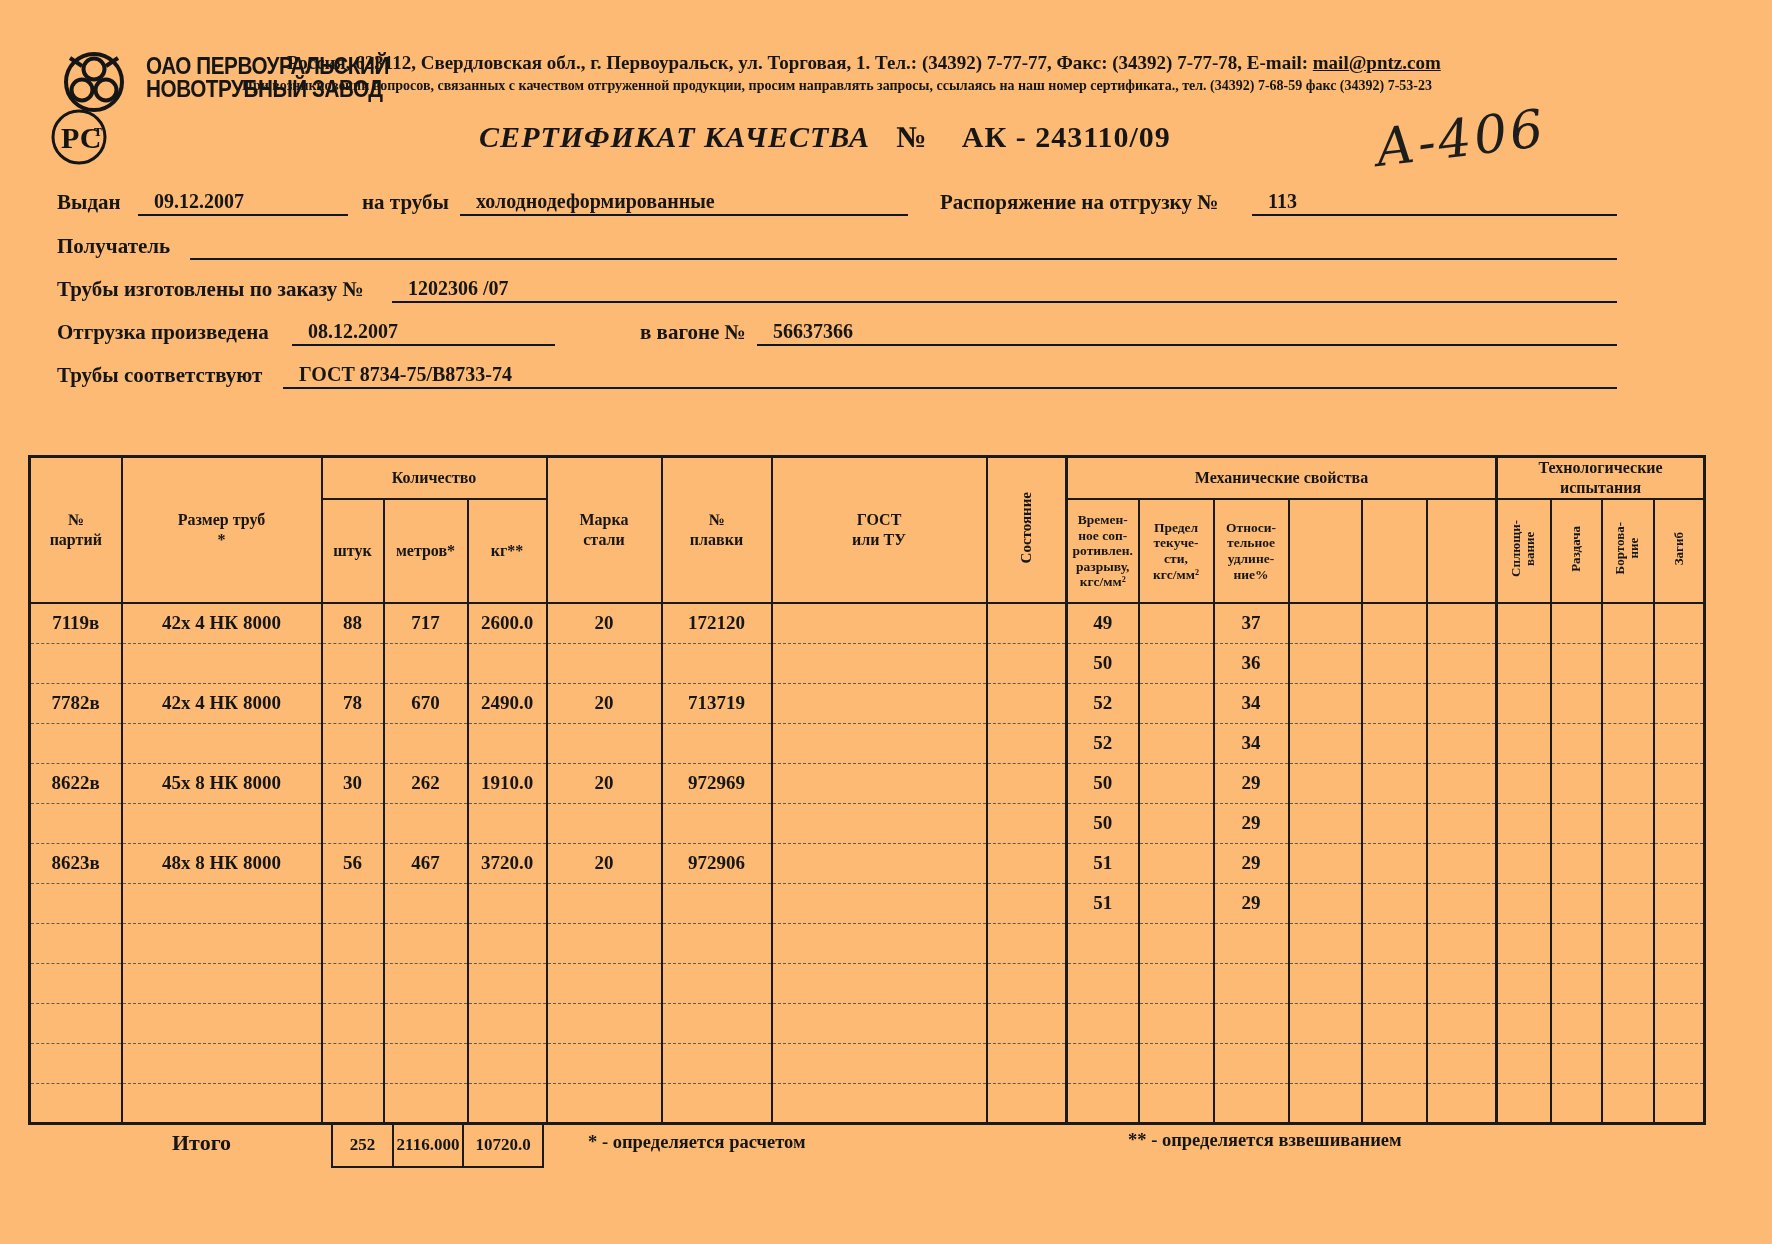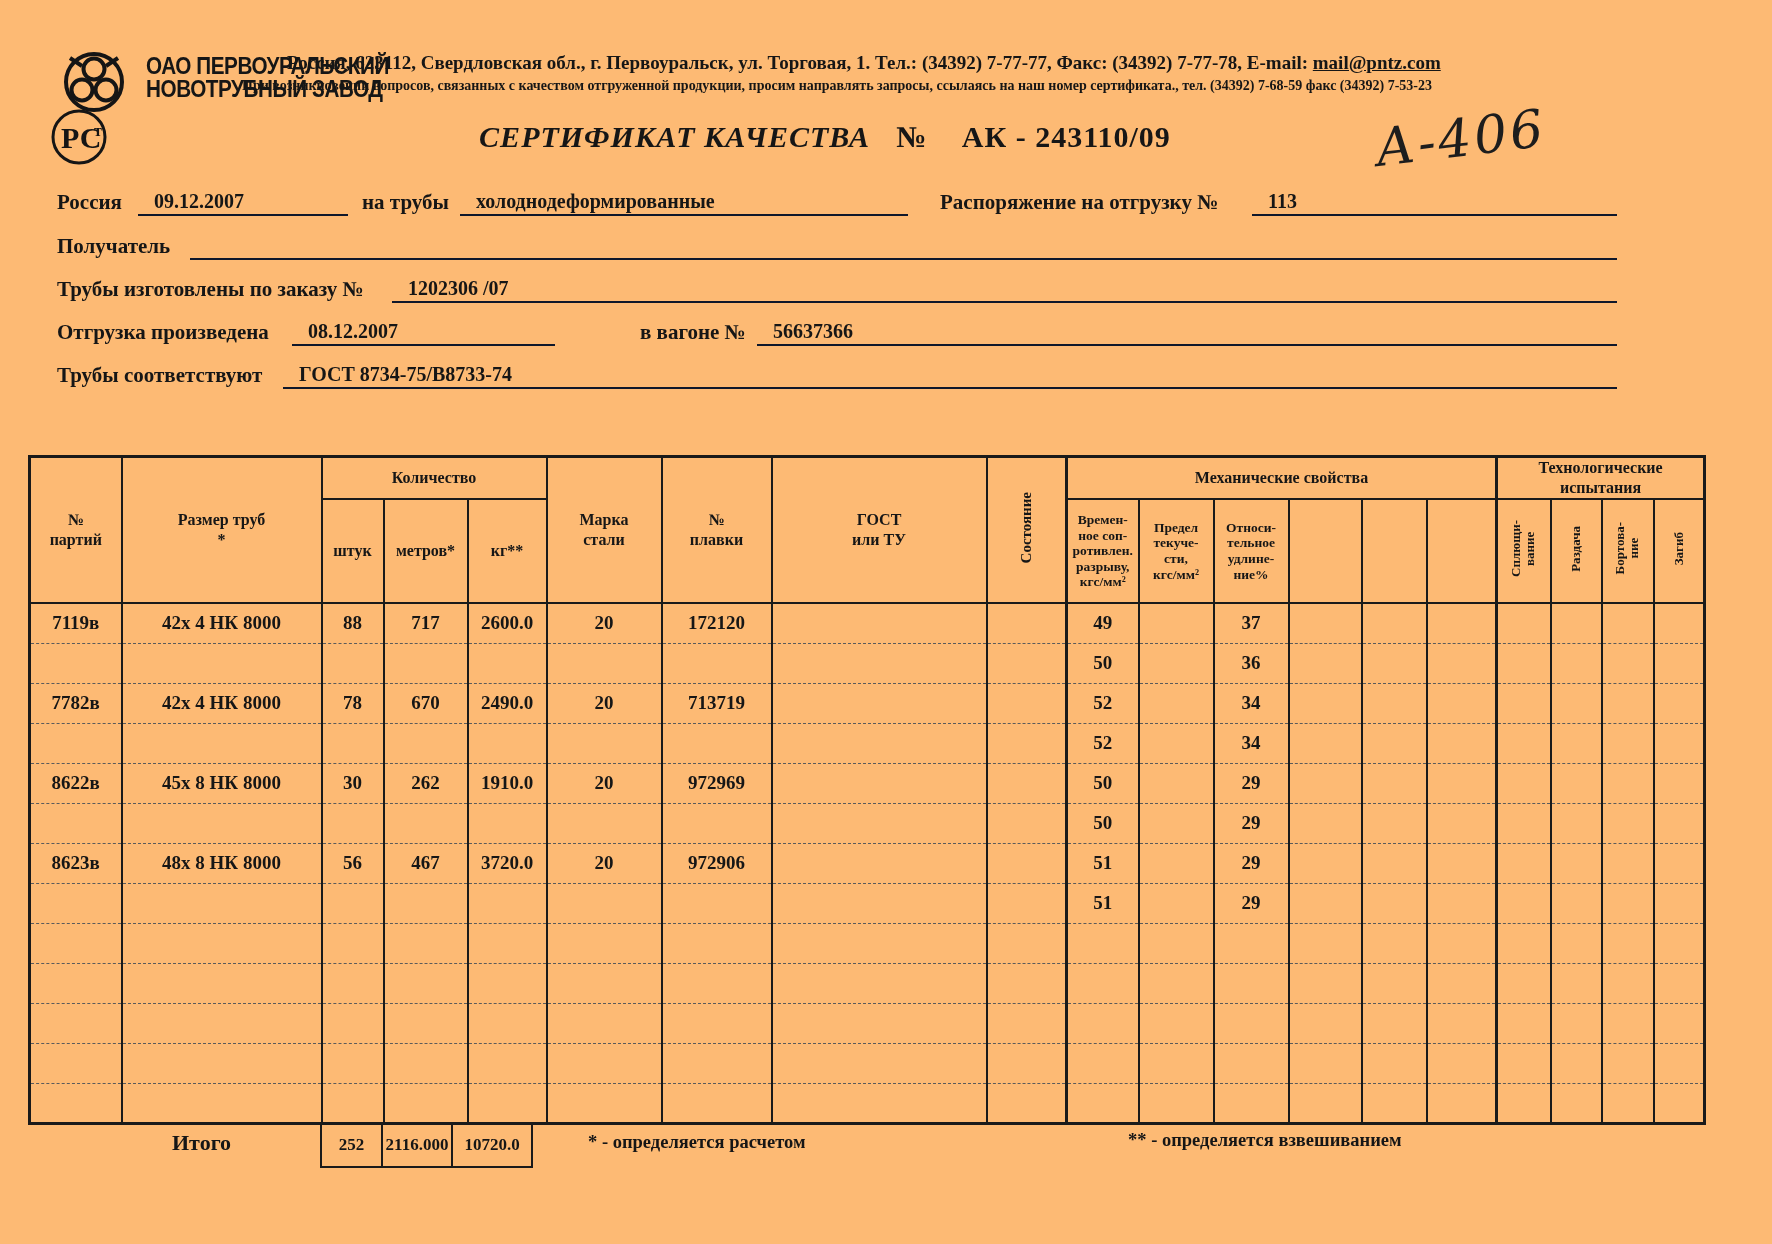--- a/index.html
+++ b/index.html
@@ -56,21 +56,21 @@
   .b-thick{border-left:3px solid #1a1a1a !important;}
   .vert-cell{vertical-align:middle;text-align:center;}
   .vert{
     writing-mode:vertical-rl;transform:rotate(180deg);display:inline-block;
     white-space:pre-line;font-weight:bold;line-height:1.1;
   }
   .vert.state{font-size:15px;}
   .vert.tech{font-size:13px;}
   
   .totals-label{position:absolute;left:172px;top:1130px;font-size:22px;font-weight:bold;}
-  .totals-boxes{position:absolute;left:320px;top:1122px;display:flex;}
+  .totals-boxes{position:absolute;left:331px;top:1122px;display:flex;}
   .tot-cell{
     border:2.5px solid #1a1a1a;border-left:none;height:46px;box-sizing:border-box;
     display:flex;align-items:center;justify-content:center;font-weight:bold;font-size:17px;
   }
   .tot-cell:first-child{border-left:2.5px solid #1a1a1a;}
   .fn-star{position:absolute;left:588px;top:1132px;font-weight:bold;font-size:18.5px;white-space:nowrap;}
   .fn-dstar{position:absolute;left:1128px;top:1130px;font-weight:bold;font-size:18.5px;white-space:nowrap;}
   .fn-note{position:absolute;left:700px;top:1180px;font-weight:600;font-size:15px;color:#2b2b2b;white-space:nowrap;}
 </style>
 </head>
@@ -99,21 +99,21 @@
     <text x="44" y="30" font-family="Liberation Serif, serif" font-weight="bold" font-size="16" fill="#151515">т</text>
   </svg>
 
   <div class="title">
     <span>СЕРТИФИКАТ КАЧЕСТВА</span><span class="num">№</span>
     <span class="num">АК - 243110/09</span>
   </div>
 
   <div class="handwritten">А-406</div>
 
-  <div class="flabel" style="left:57px;top:190px;">Россия</div>
+  <div class="flabel" style="left:57px;top:190px;">Выдан</div>
   <div class="fval" style="left:138px;top:190px;width:210px;">09.12.2007</div>
   <div class="flabel" style="left:362px;top:190px;">на трубы</div>
   <div class="fval" style="left:460px;top:190px;width:448px;">холоднодеформированные</div>
   <div class="flabel" style="left:940px;top:190px;">Распоряжение на отгрузку №</div>
   <div class="fval" style="left:1252px;top:190px;width:365px;">113</div>
 
   <div class="flabel" style="left:57px;top:234px;">Получатель</div>
   <div class="fval" style="left:190px;top:234px;width:1427px;"></div>
 
   <div class="flabel" style="left:57px;top:277px;">Трубы изготовлены по заказу №</div>

